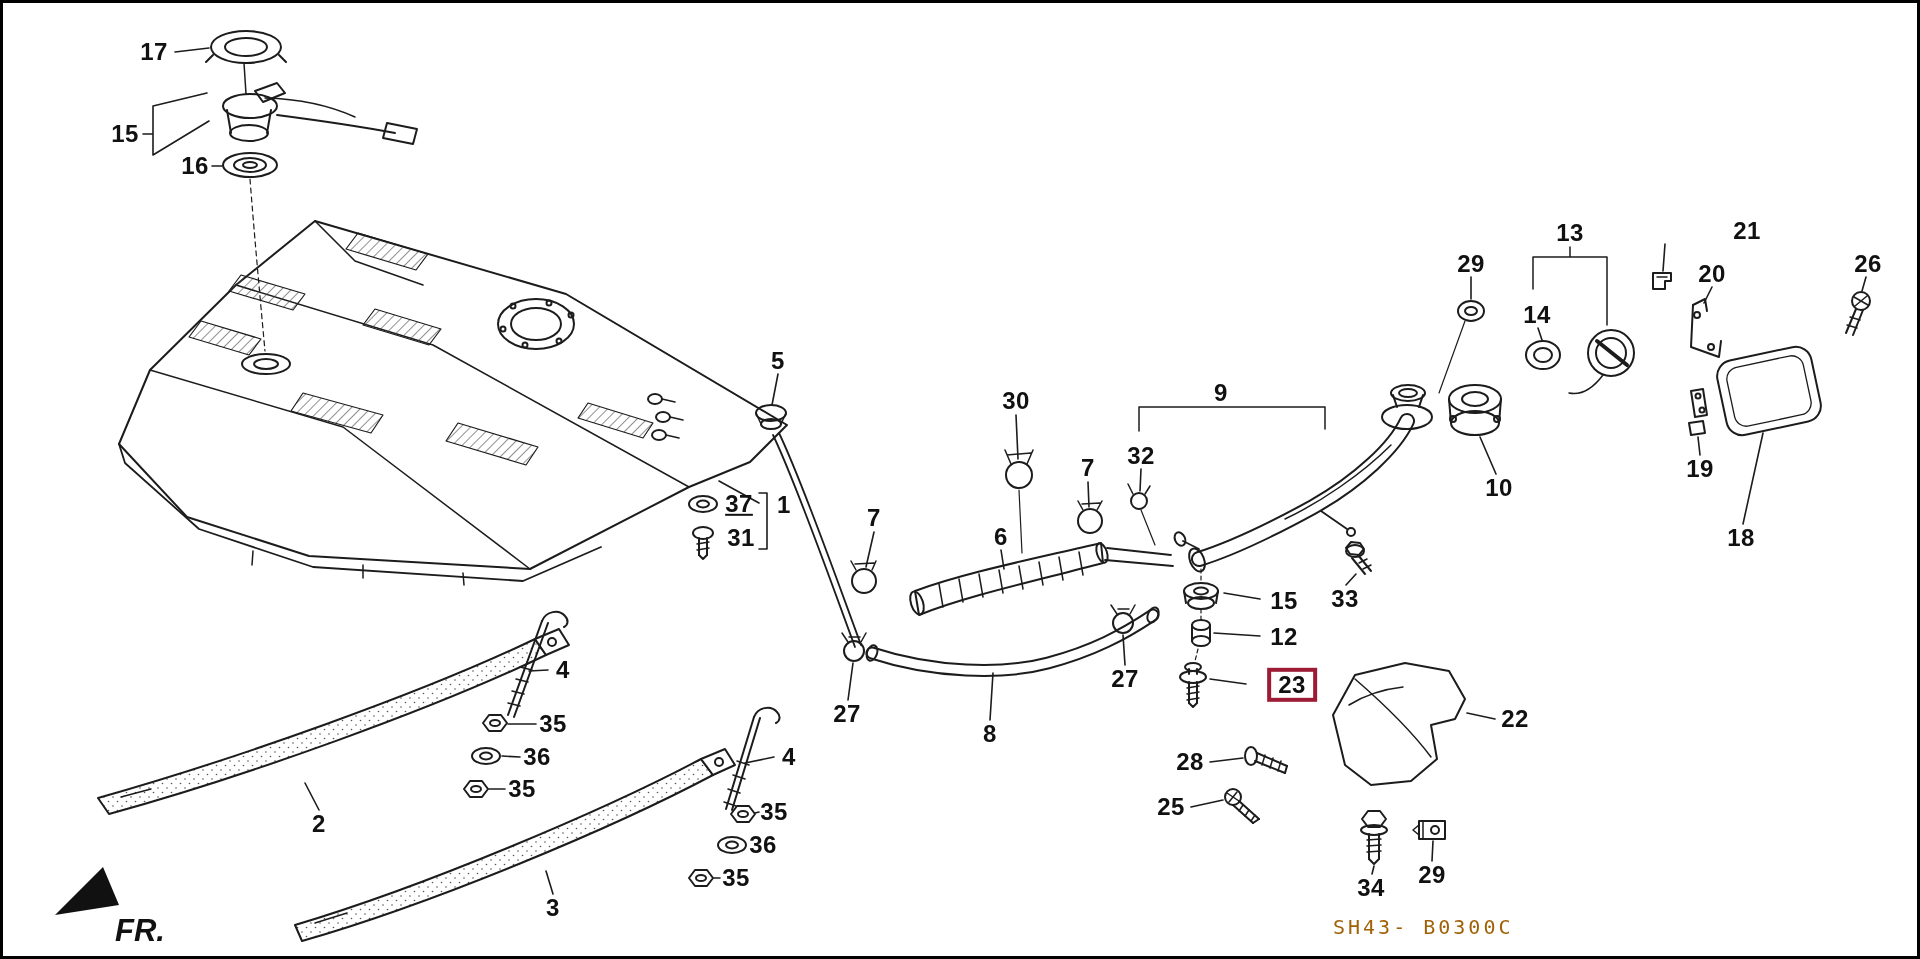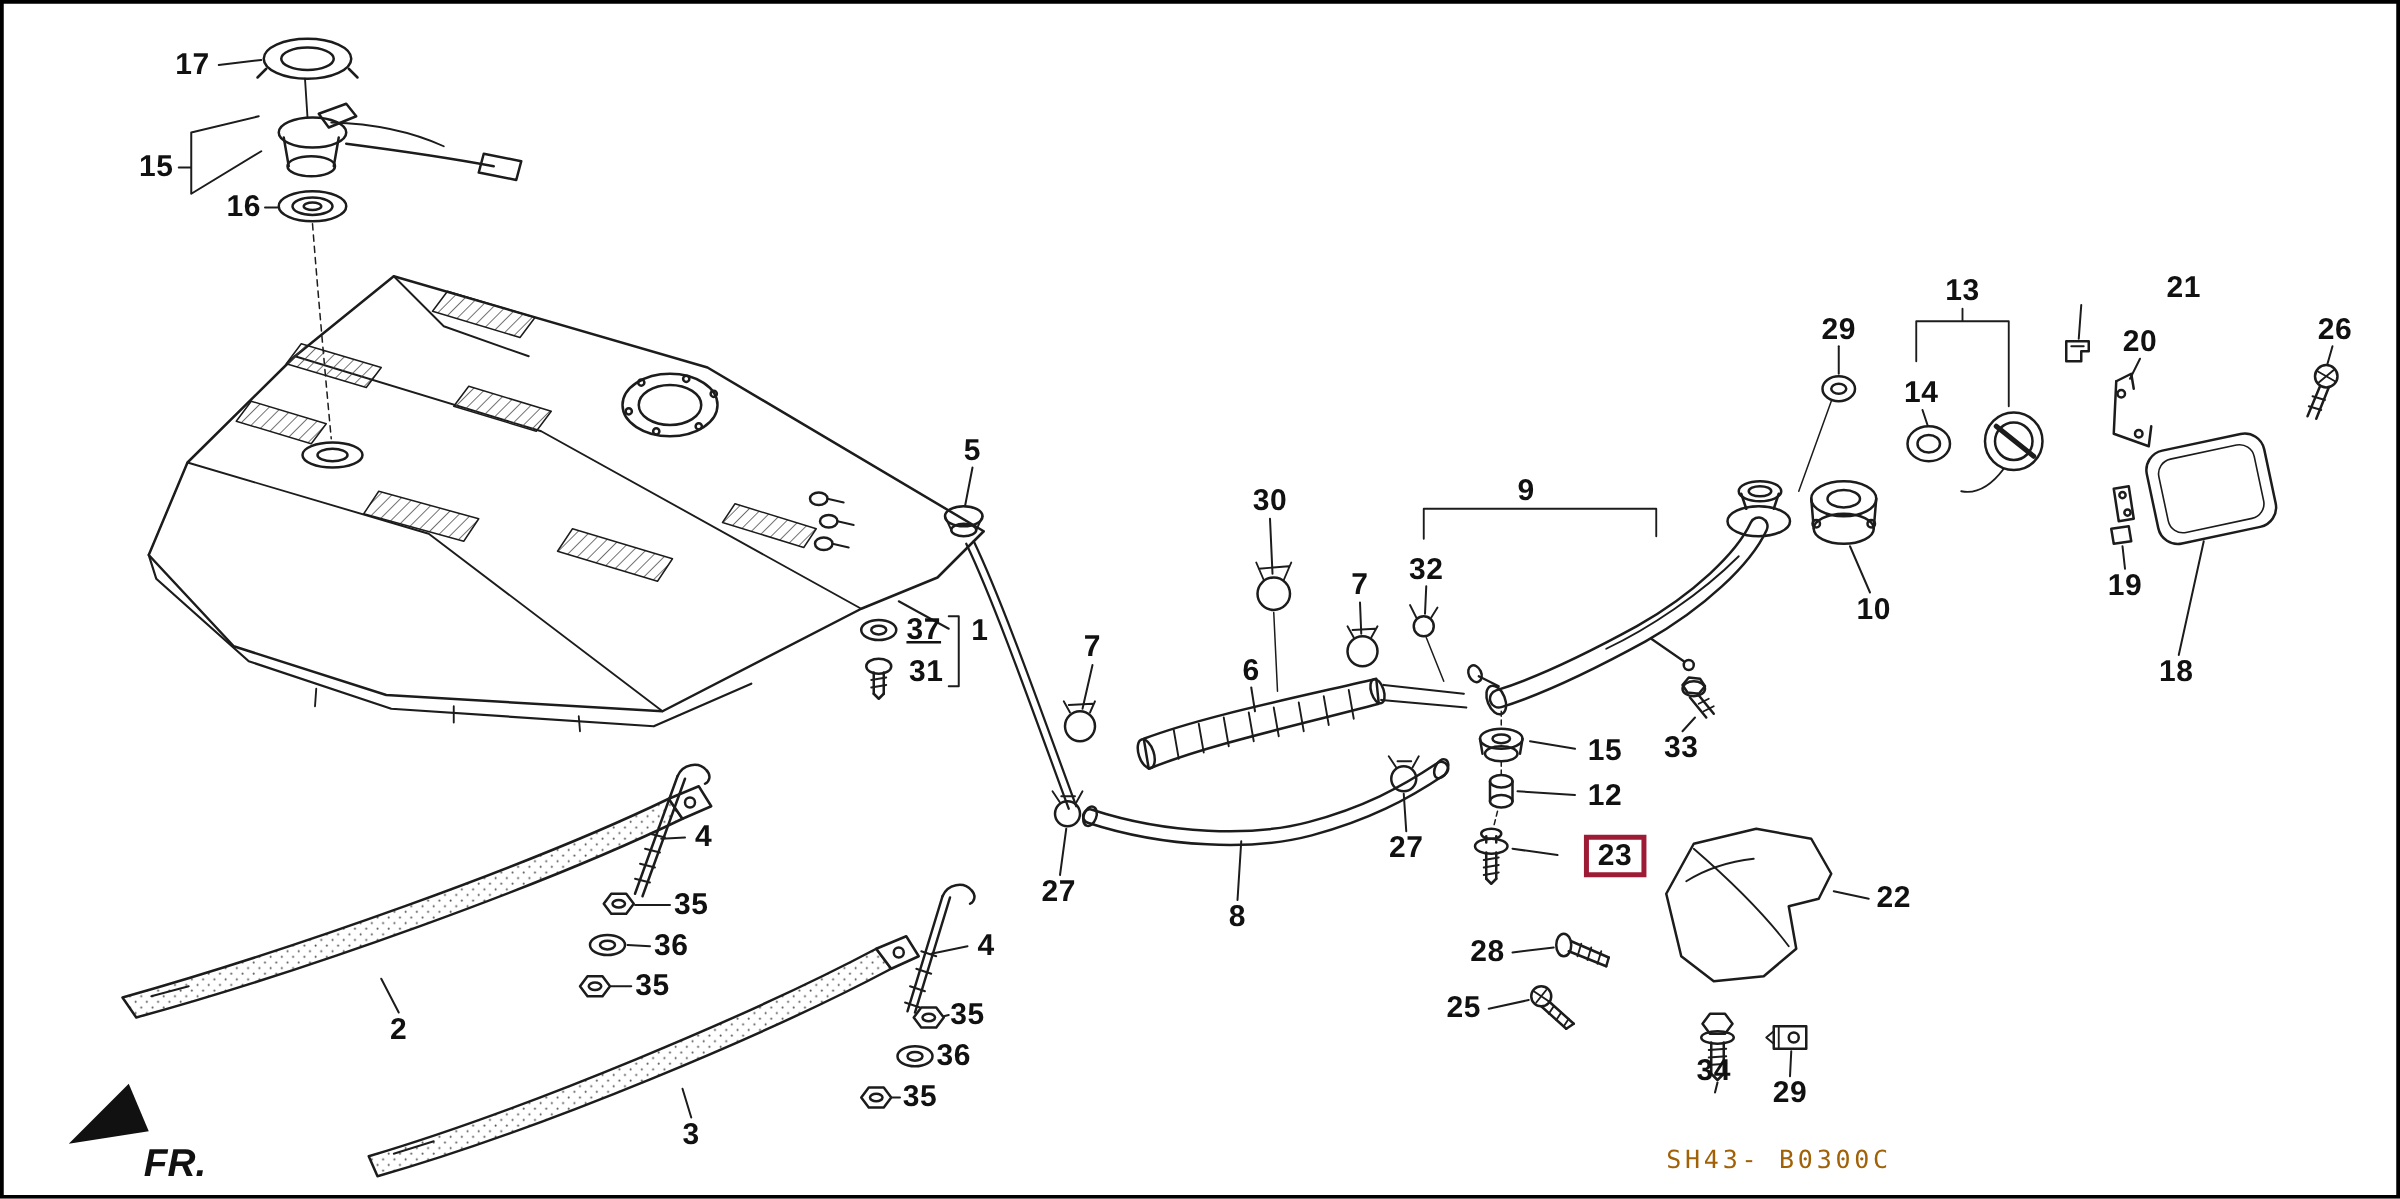--- a/index.html
+++ b/index.html
@@ -360,21 +360,21 @@
       <div class="part-label" style="left: 1342px; top: 596px;">33</div>
       <div class="part-label" style="left: 1281px; top: 598px;">15</div>
       <div class="part-label" style="left: 1281px; top: 634px;">12</div>
       <div class="part-label highlighted" style="left: 1273px; top: 682px; border-color: rgb(158, 27, 53); margin-left: 16px;">23</div>
       <div class="part-label" style="left: 844px; top: 711px;">27</div>
       <div class="part-label" style="left: 1122px; top: 676px;">27</div>
       <div class="part-label" style="left: 987px; top: 731px;">8</div>
       <div class="part-label" style="left: 1512px; top: 716px;">22</div>
       <div class="part-label" style="left: 1187px; top: 759px;">28</div>
       <div class="part-label" style="left: 1168px; top: 804px;">25</div>
-      <div class="part-label" style="left: 1368px; top: 854px;">34</div>
+      <div class="part-label" style="left: 1368px; top: 885px;">34</div>
       <div class="part-label" style="left: 1429px; top: 872px;">29</div>
       <div class="part-label" style="left: 560px; top: 667px;">4</div>
       <div class="part-label" style="left: 550px; top: 721px;">35</div>
       <div class="part-label" style="left: 534px; top: 754px;">36</div>
       <div class="part-label" style="left: 519px; top: 786px;">35</div>
       <div class="part-label" style="left: 316px; top: 821px;">2</div>
       <div class="part-label" style="left: 786px; top: 754px;">4</div>
       <div class="part-label" style="left: 771px; top: 809px;">35</div>
       <div class="part-label" style="left: 760px; top: 842px;">36</div>
       <div class="part-label" style="left: 733px; top: 875px;">35</div>

